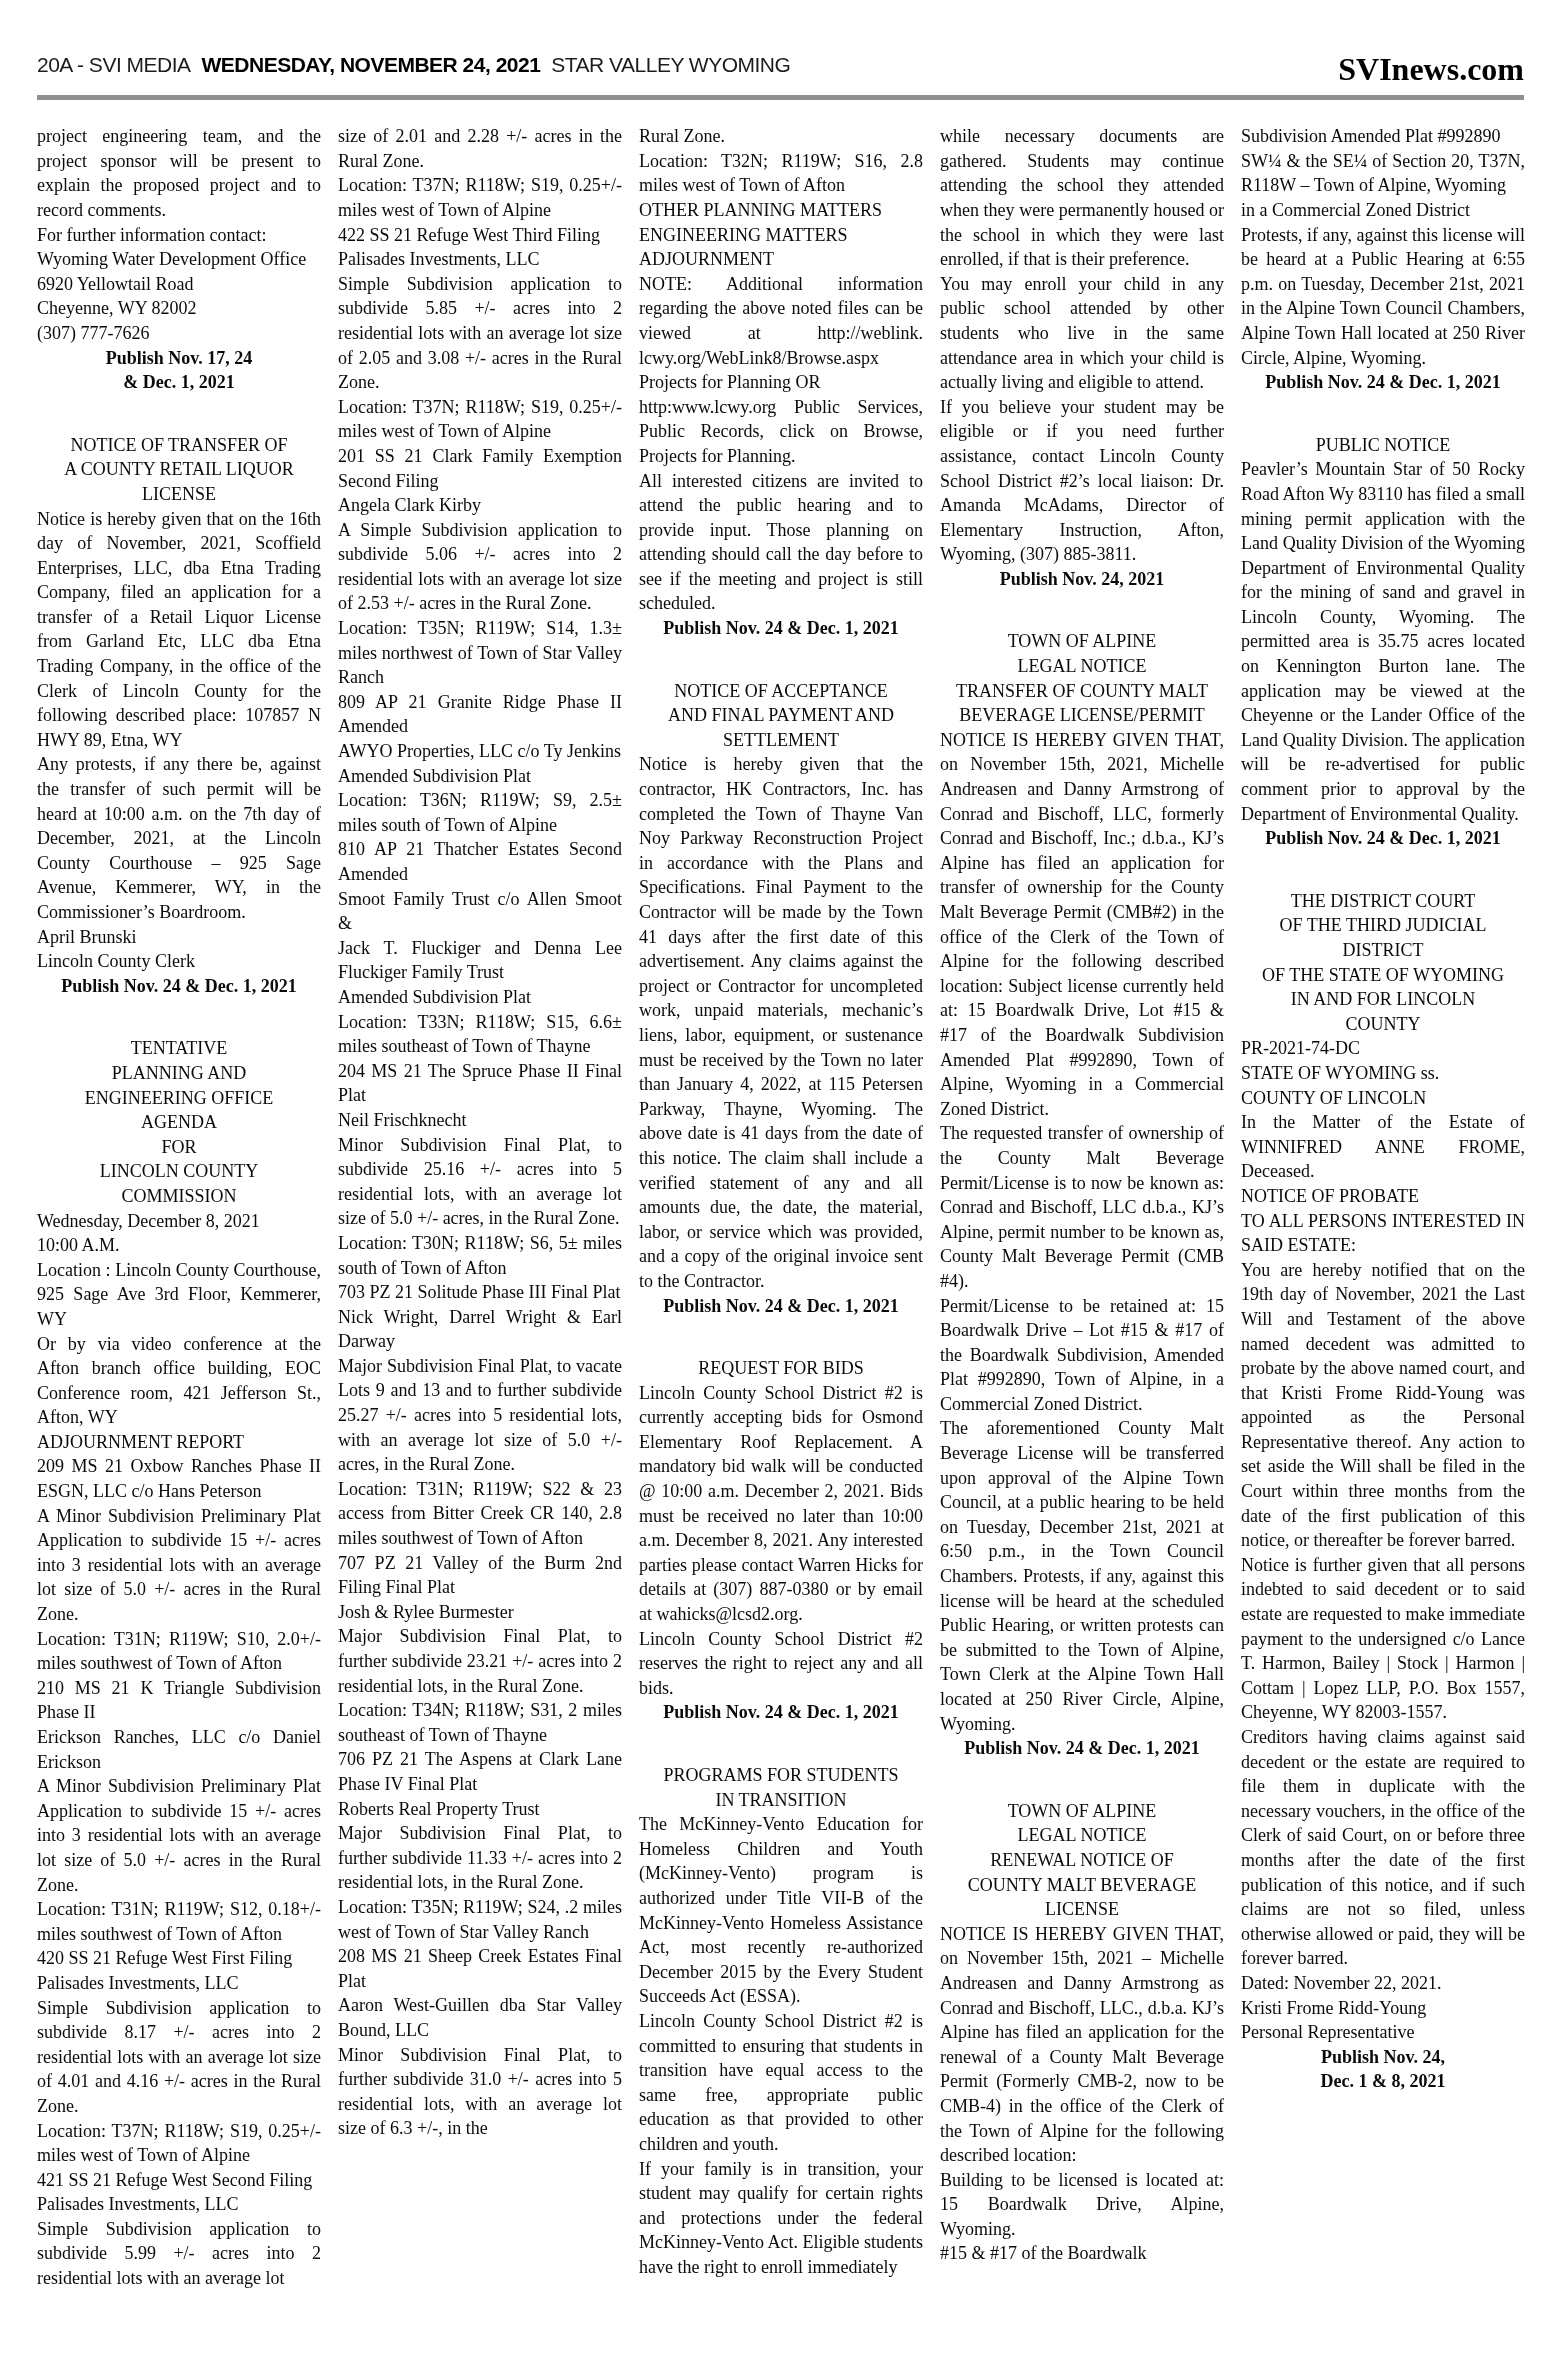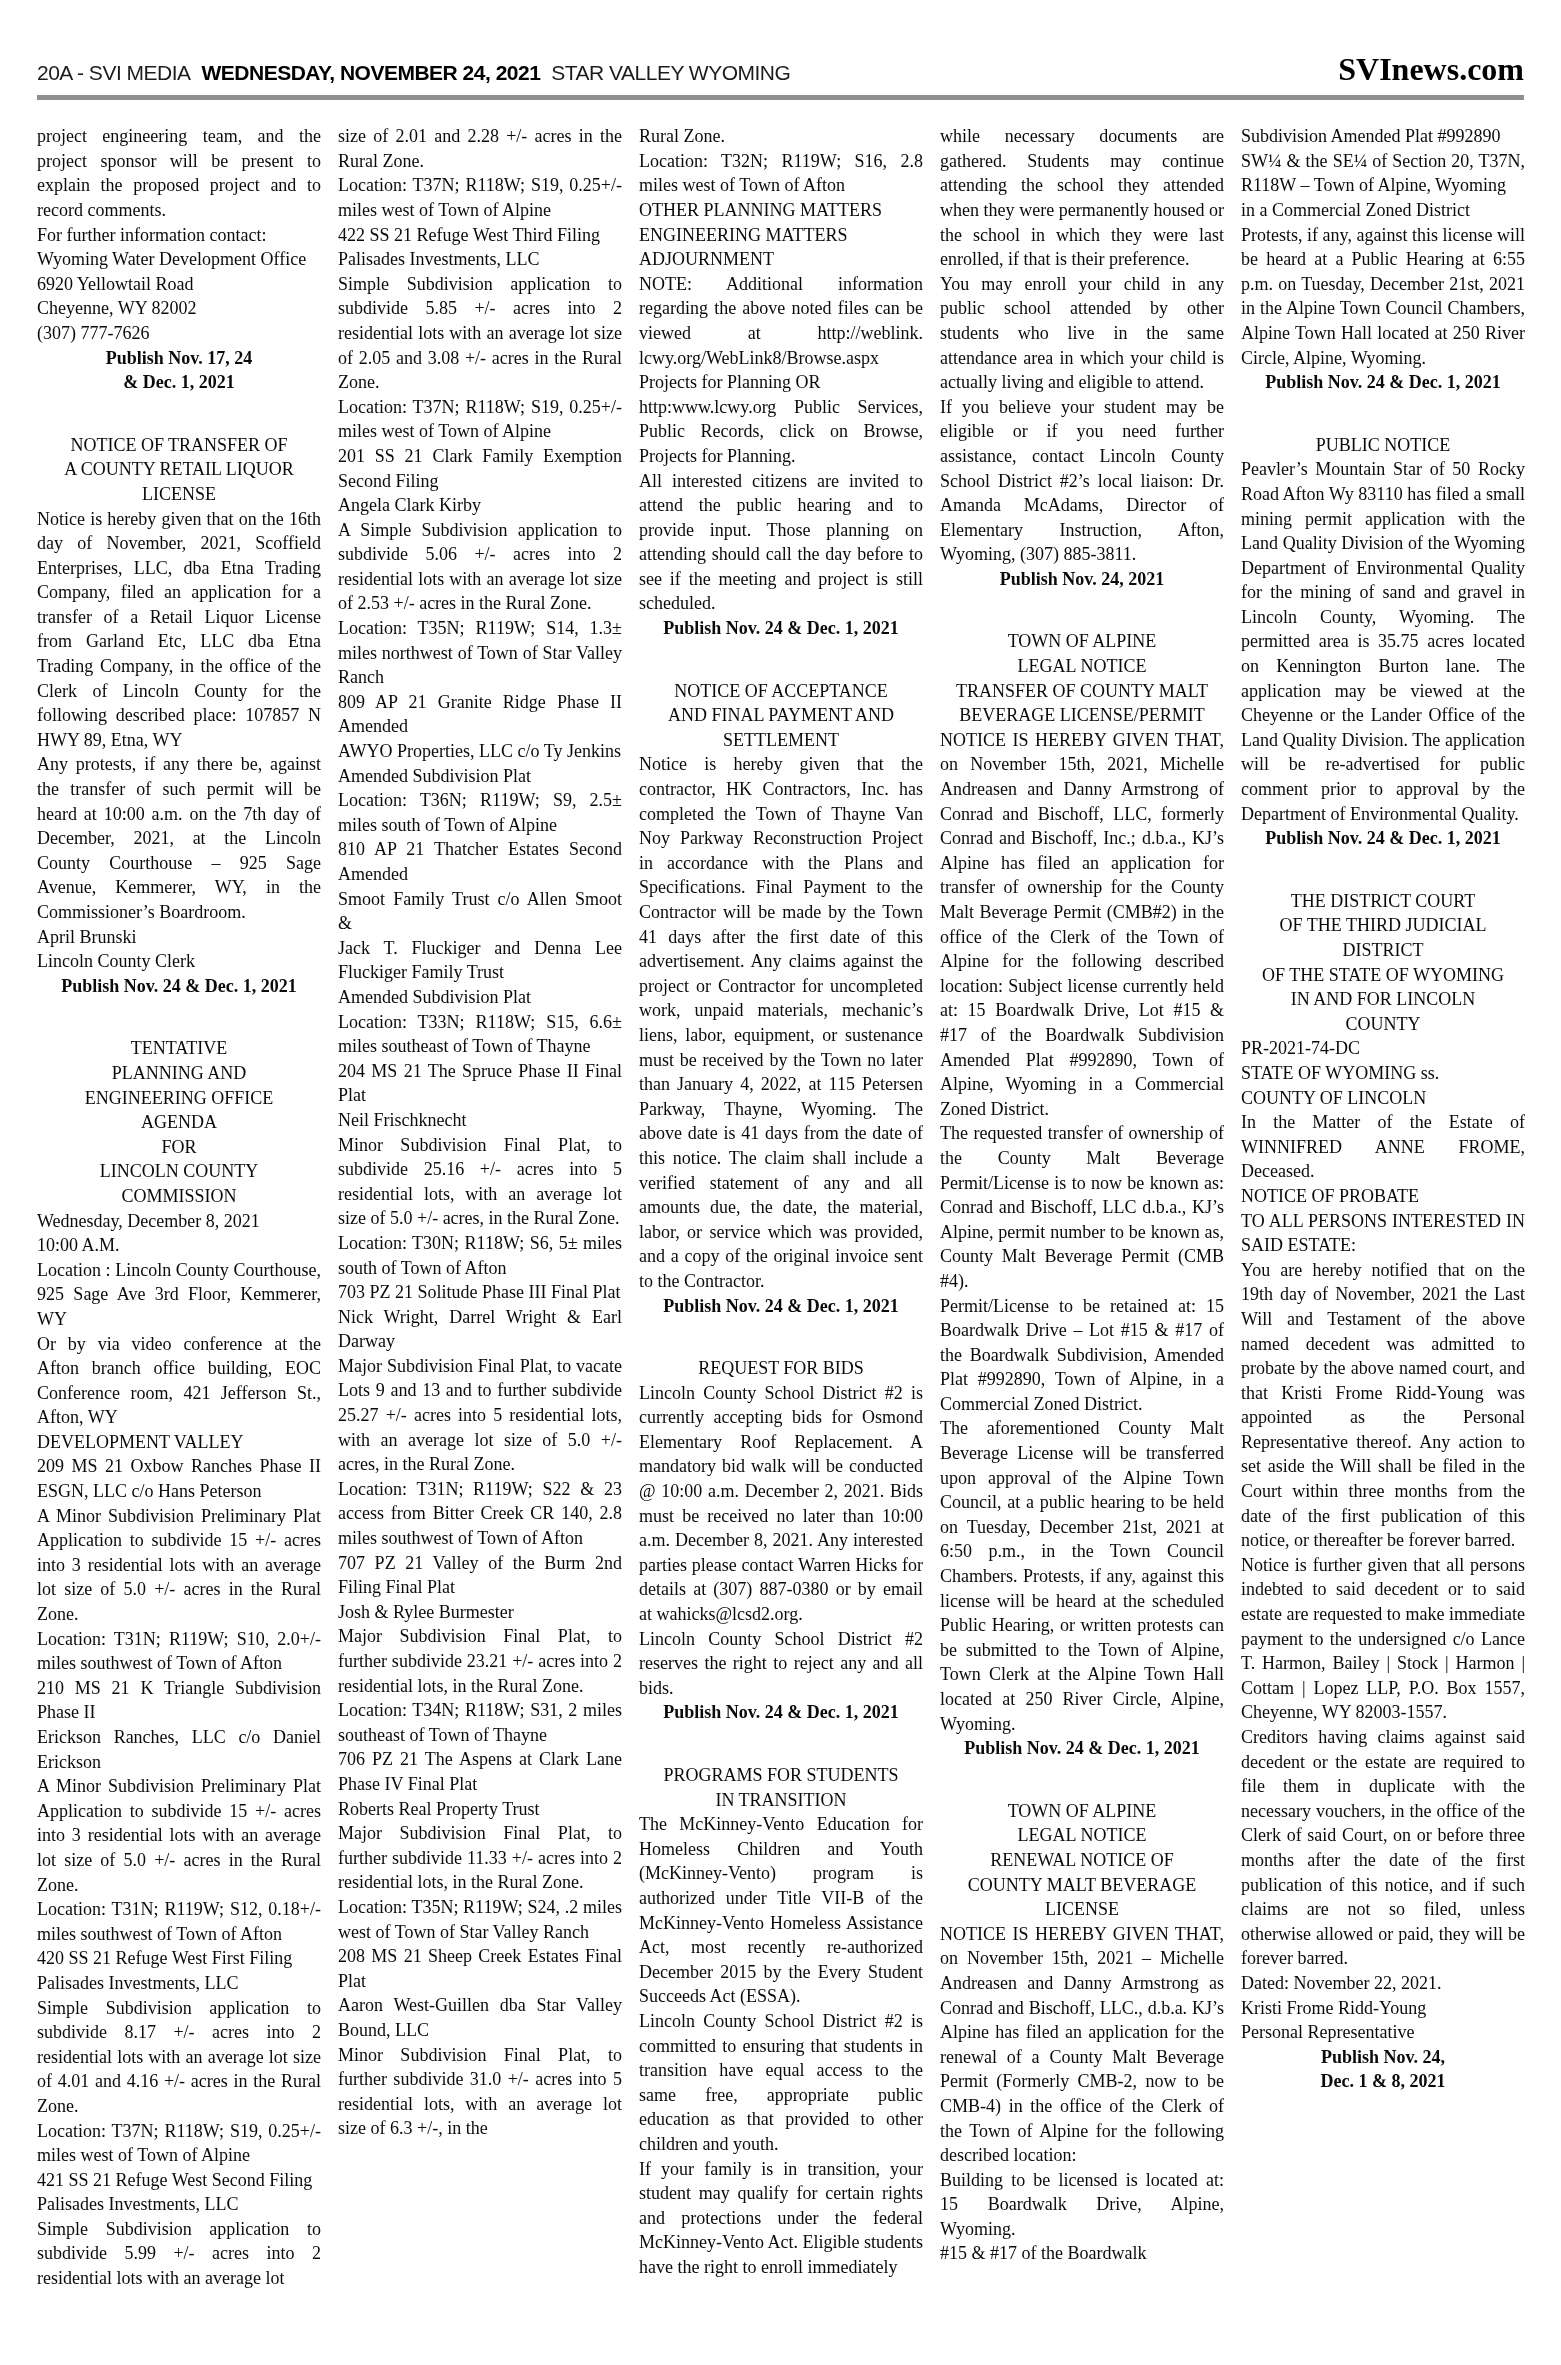--- a/index.html
+++ b/index.html
@@ -7,21 +7,20 @@
     position:relative;
     width:1561px;height:2413px;
     background:#ffffff;
     overflow:hidden;
     font-family:"Liberation Serif", serif;
     color:#0a0a0a;
   }
   .masthead{
     display:flex;
     justify-content:space-between;
-    align-items:flex-end;
     padding:53px 37px 0 37px;
   }
   .mast-left{
     font-family:"Liberation Sans", sans-serif;
     font-size:21px;
     color:#1c1c1c;
     letter-spacing:-0.5px;
     white-space:nowrap;
   }
   .mast-left .sep{padding:0 2.8px;}
@@ -102,21 +101,21 @@
 PLANNING AND
 ENGINEERING OFFICE
 AGENDA
 FOR
 LINCOLN COUNTY
 COMMISSION</p>
         <p class="body">Wednesday, December 8, 2021</p>
         <p class="body">10:00 A.M.</p>
         <p class="body">Location : Lincoln County Courthouse, 925 Sage Ave 3rd Floor, Kemmerer, WY</p>
         <p class="body">Or by via video conference at the Afton branch office building, EOC Conference room, 421 Jefferson St., Afton, WY</p>
-        <p class="body">DEVELOPMENT VALLEY</p>
+        <p class="body">ADJOURNMENT REPORT</p>
         <p class="body">209 MS 21 Oxbow Ranches Phase II ESGN, LLC c/o Hans Peterson</p>
         <p class="body">A Minor Subdivision Preliminary Plat Application to subdivide 15 +/- acres into 3 residential lots with an average lot size of 5.0 +/- acres in the Rural Zone.</p>
         <p class="body">Location: T31N; R119W; S10, 2.0+/- miles southwest of Town of Afton</p>
         <p class="body">210 MS 21 K Triangle Subdivision Phase II</p>
         <p class="body">Erickson Ranches, LLC c/o Daniel Erickson</p>
         <p class="body">A Minor Subdivision Preliminary Plat Application to subdivide 15 +/- acres into 3 residential lots with an average lot size of 5.0 +/- acres in the Rural Zone.</p>
         <p class="body">Location: T31N; R119W; S12, 0.18+/- miles southwest of Town of Afton</p>
         <p class="body">420 SS 21 Refuge West First Filing</p>
         <p class="body">Palisades Investments, LLC</p>
         <p class="body">Simple Subdivision application to subdivide 8.17 +/- acres into 2 residential lots with an average lot size of 4.01 and 4.16 +/- acres in the Rural Zone.</p>

